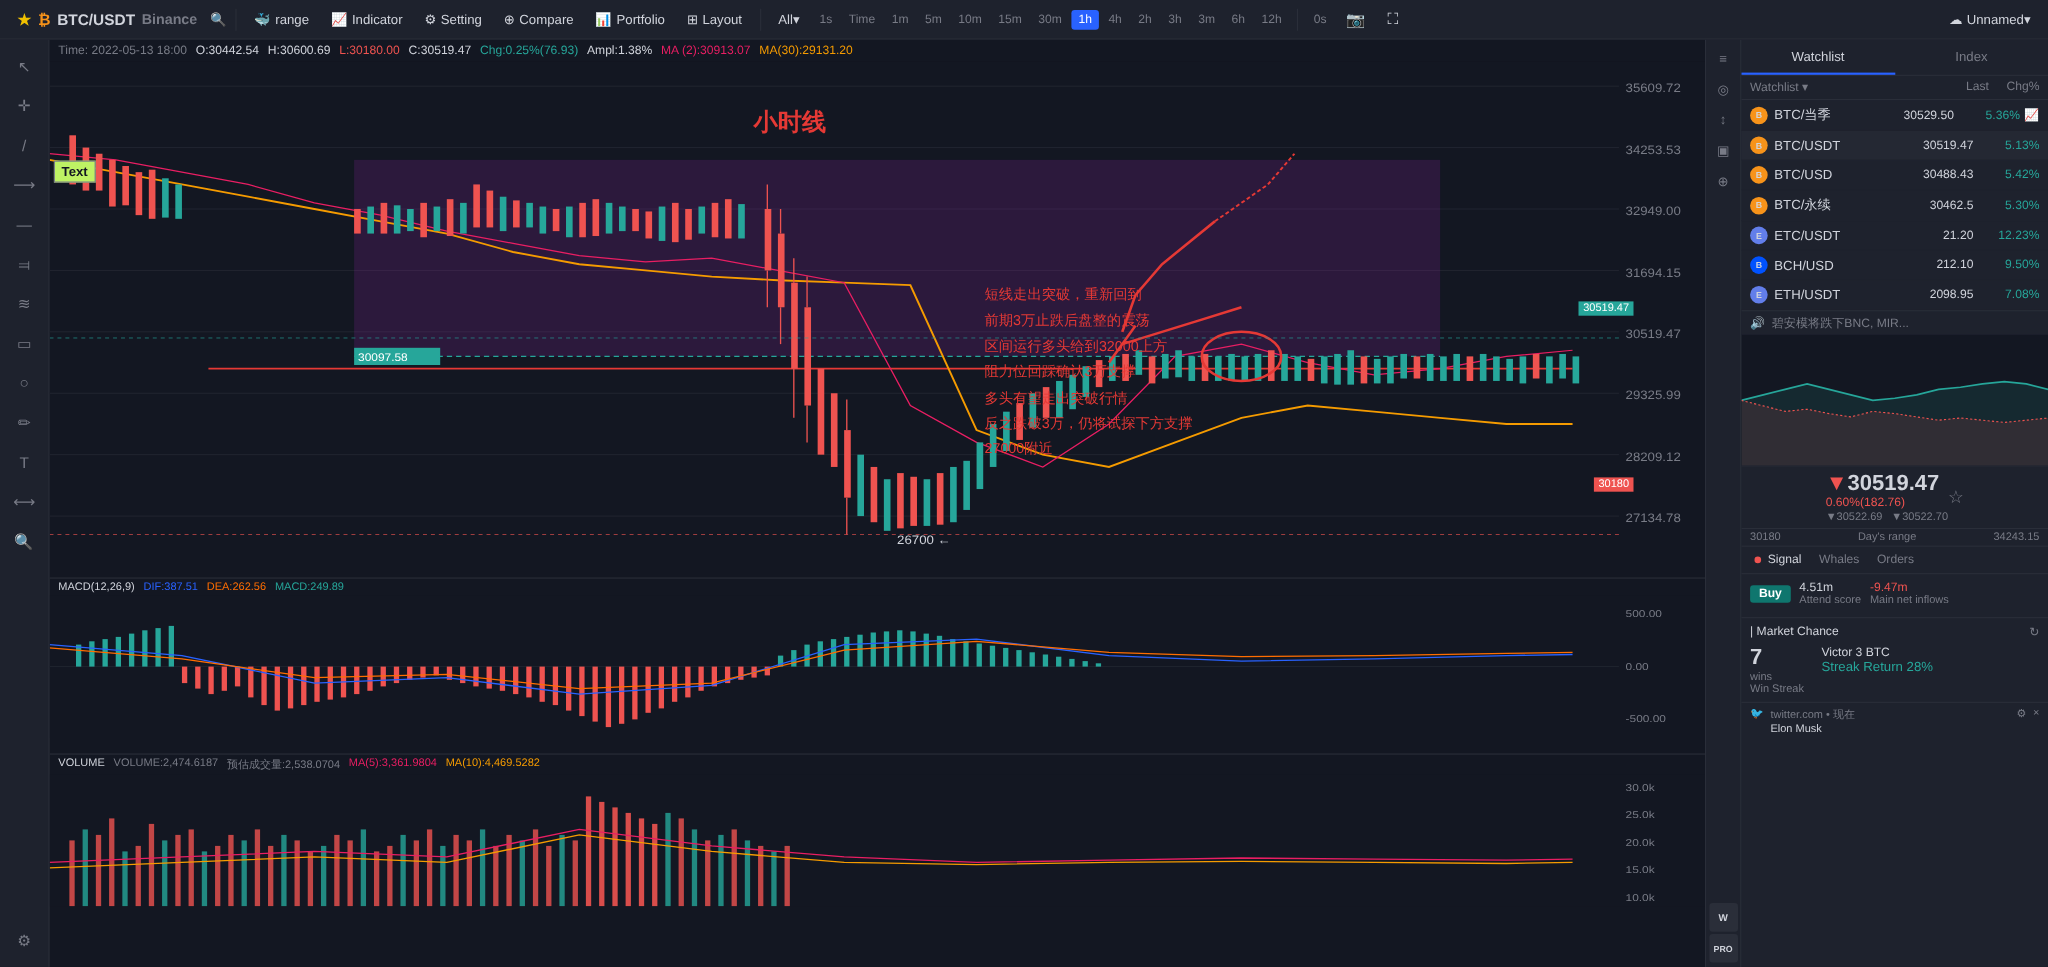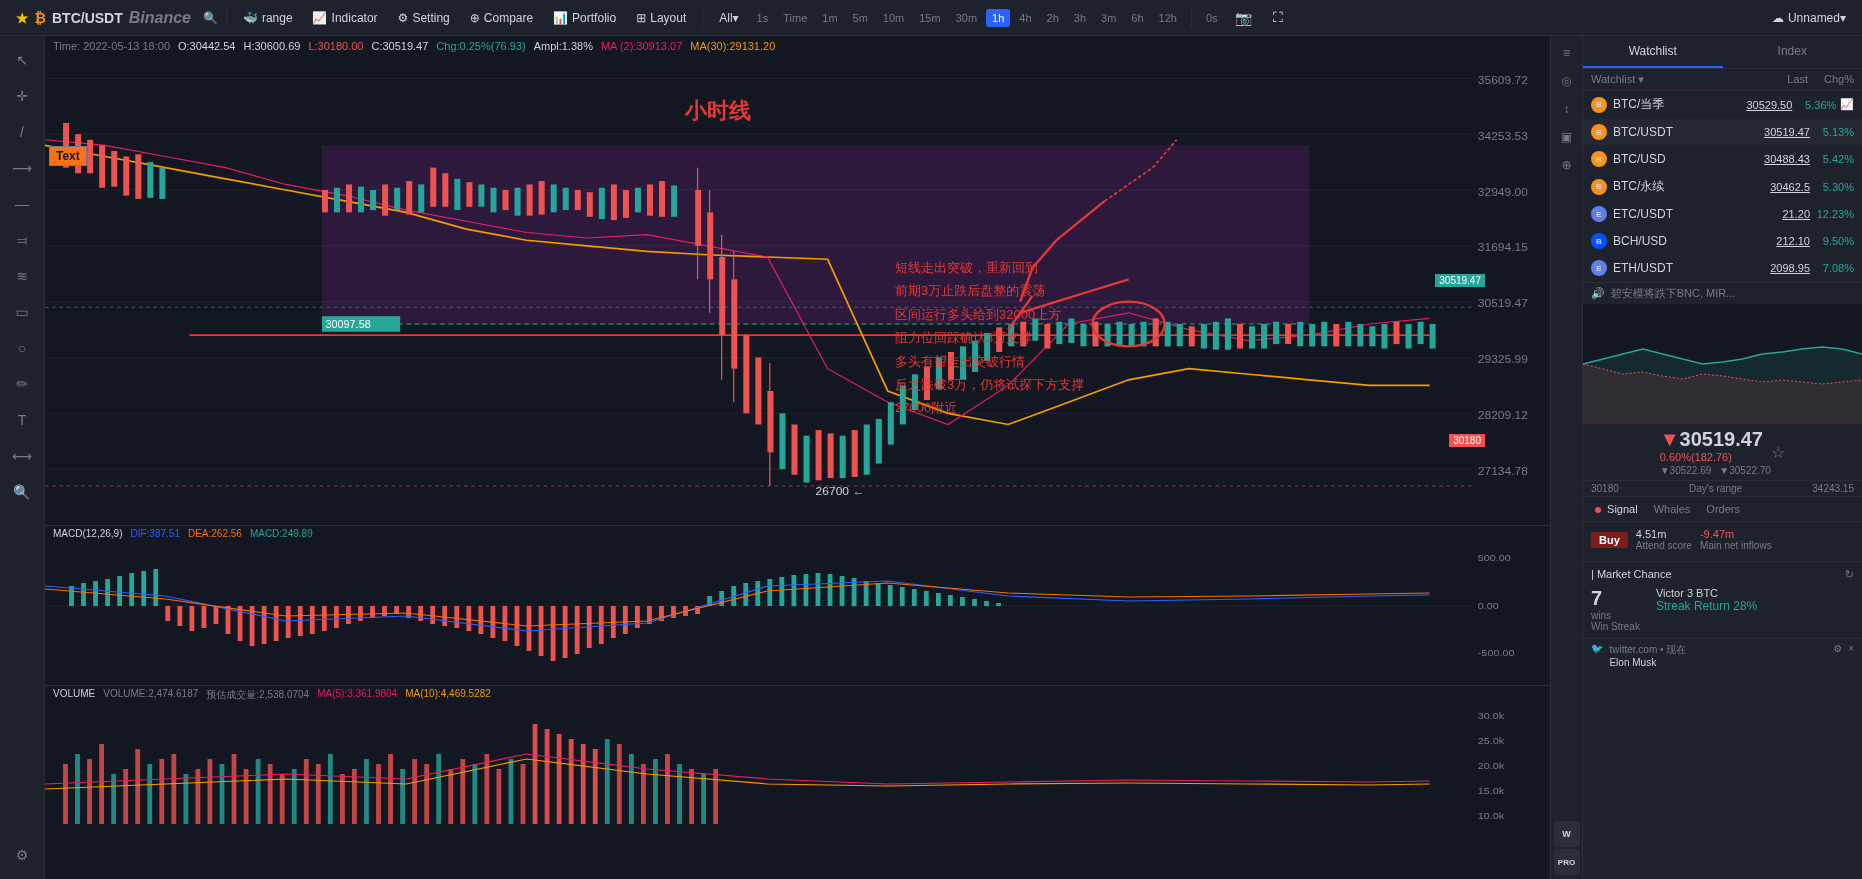--- a/index.html
+++ b/index.html
@@ -26,21 +26,21 @@
     .chart-container { flex: 1; position: relative; overflow: hidden; display: flex; flex-direction: column; }
     .chart-header { padding: 4px 8px; background: #131722; font-size: 11px; color: #787b86; display: flex; align-items: center; gap: 8px; flex-shrink: 0; }
     .chart-header .price-info { color: #d1d4dc; }
     .chart-header .chg-pos { color: #26a69a; }
     .chart-main { flex: 1; position: relative; overflow: hidden; }
 
     
     .chart-svg { position: absolute; top: 0; left: 0; width: 100%; height: 100%; }
     .annotation-text-cn { position: absolute; color: #e53935; font-size: 18px; font-weight: bold; }
     .annotation-analysis { position: absolute; color: #e53935; font-size: 13px; line-height: 1.8; }
-    .text-tool-label { position: absolute; background: #f97316; color: #131722; font-size: 12px; padding: 2px 6px; font-weight: bold; border: 1px solid #787b86; }
+    .text-tool-label { position: absolute; background: #bef264; color: #131722; font-size: 12px; padding: 2px 6px; font-weight: bold; border: 1px solid #787b86; }
 
     
     .macd-panel { height: 160px; border-top: 1px solid #2a2e39; position: relative; flex-shrink: 0; }
     .macd-header { padding: 2px 8px; font-size: 10px; color: #787b86; display: flex; gap: 8px; }
     .macd-header .dif { color: #2962ff; }
     .macd-header .dea { color: #ff6d00; }
     .macd-header .macd-val { color: #26a69a; }
 
     
     .volume-panel { height: 194px; border-top: 1px solid #2a2e39; position: relative; flex-shrink: 0; }
@@ -49,37 +49,37 @@
     
     .right-sidebar { width: 280px; background: #1e222d; border-left: 1px solid #2a2e39; display: flex; flex-direction: column; flex-shrink: 0; overflow: hidden; }
     .right-sidebar-tabs { display: flex; border-bottom: 1px solid #2a2e39; }
     .rs-tab { flex: 1; padding: 8px 4px; text-align: center; cursor: pointer; font-size: 12px; color: #787b86; border-bottom: 2px solid transparent; }
     .rs-tab.active { color: #d1d4dc; border-bottom-color: #2962ff; }
     .watchlist-header { display: flex; justify-content: space-between; padding: 4px 8px; font-size: 11px; color: #787b86; border-bottom: 1px solid #2a2e39; }
     .watchlist-item { display: flex; align-items: center; padding: 5px 8px; cursor: pointer; border-bottom: 1px solid #1e222d; }
     .watchlist-item.active { background: #2a2e3980; }
     .wi-icon { width: 16px; height: 16px; border-radius: 50%; margin-right: 6px; display: flex; align-items: center; justify-content: center; font-size: 8px; font-weight: bold; flex-shrink: 0; }
     .wi-name { flex: 1; font-size: 12px; color: #d1d4dc; }
-    .wi-price { font-size: 11px; color: #d1d4dc; margin-right: 4px; text-decoration: underline; }
+    .wi-price { font-size: 11px; color: #d1d4dc; margin-right: 20px; }
     .wi-chg { font-size: 11px; min-width: 40px; text-align: right; }
     .wi-chg.pos { color: #26a69a; }
 
     
     .mini-chart-area { height: 120px; position: relative; border-bottom: 1px solid #2a2e39; overflow: hidden; }
     .mini-price-display { padding: 4px 8px; display: flex; align-items: center; justify-content: center; border-bottom: 1px solid #2a2e39; }
     .mini-price { font-size: 20px; font-weight: bold; color: #d1d4dc; }
     .mini-change { font-size: 11px; color: #ef5350; }
     .days-range { display: flex; justify-content: space-between; padding: 2px 8px; font-size: 10px; color: #787b86; border-bottom: 1px solid #2a2e39; }
     .signal-tabs { display: flex; gap: 8px; padding: 4px 8px; border-bottom: 1px solid #2a2e39; }
     .sig-tab { font-size: 11px; color: #787b86; cursor: pointer; padding: 2px 4px; }
     .sig-tab.active { color: #d1d4dc; }
     .sig-dot { display: inline-block; width: 6px; height: 6px; border-radius: 50%; margin-right: 3px; }
     .buy-section { padding: 6px 8px; border-bottom: 1px solid #2a2e39; }
     .buy-row { display: flex; align-items: center; gap: 8px; margin-bottom: 4px; }
-    .buy-badge { background: #7f1d1d; color: #fff; padding: 2px 8px; border-radius: 3px; font-size: 11px; font-weight: bold; }
+    .buy-badge { background: #0f766e; color: #fff; padding: 2px 8px; border-radius: 3px; font-size: 11px; font-weight: bold; }
     .buy-stat { font-size: 11px; color: #d1d4dc; }
     .buy-stat-neg { font-size: 11px; color: #ef5350; }
     .buy-label { font-size: 10px; color: #787b86; }
     .market-chance { padding: 6px 8px; }
     .mc-title { font-size: 11px; color: #d1d4dc; margin-bottom: 6px; display: flex; justify-content: space-between; }
     .mc-content { display: flex; gap: 16px; }
     .mc-wins { }
     .mc-num { font-size: 20px; font-weight: bold; color: #d1d4dc; }
     .mc-label { font-size: 10px; color: #787b86; }
     .mc-right { font-size: 11px; color: #d1d4dc; }
@@ -100,21 +100,21 @@
     .news-ticker .speaker { color: #26a69a; }
   </style>
 </head>
 <body>
 
 <div class="top-toolbar">
   <div class="toolbar-item symbol-info">
     <span style="color:#f0c000;">★</span>
     <span style="color:#f7931a; font-size:14px;">₿</span>
     <span style="font-weight:700; color:#d1d4dc;">BTC/USDT</span>
-    <span style="color:#787b86; font-size:16px;font-style:italic;">Binance</span>
+    <span style="color:#787b86; font-size:13px;">Binance</span>
   </div>
   <span style="color:#787b86; cursor:pointer;">🔍</span>
   <div class="divider"></div>
   <div class="toolbar-item">
     <span>🐳</span>
     <span>range</span>
   </div>
   <div class="toolbar-item">
     <span>📈</span>
     <span>Indicator</span>

